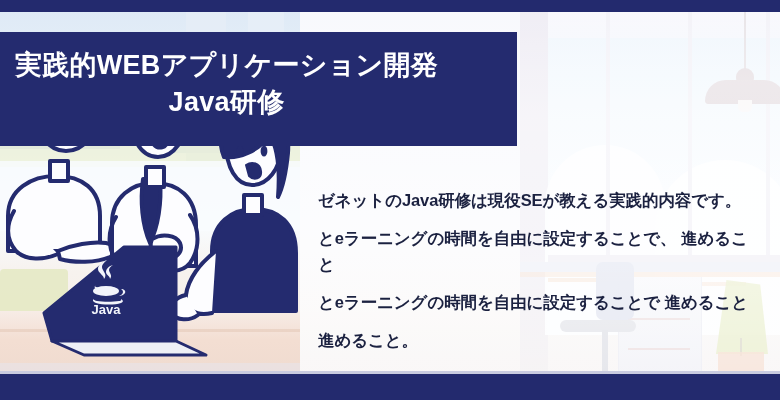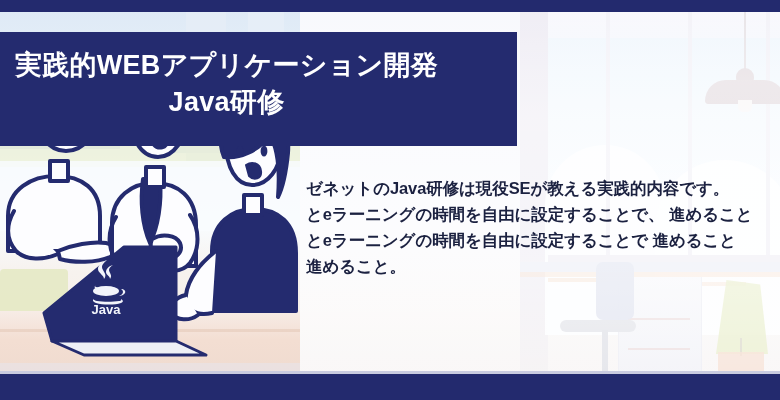--- a/index.html
+++ b/index.html
@@ -276,21 +276,21 @@
   .body-copy {
     position: absolute;
     left: 306px; top: 176px;
     width: 462px;
     color: #1b2140;
     font-size: 16.5px;
     font-weight: 700;
     line-height: 1.57;
     letter-spacing: -.1px;
   }
-  .body-copy p { margin: 0; }
+  .body-copy p { margin: 12px; }
 
   
   .bottom-strip {
     position: absolute;
     left: 0; top: 374px;
     width: 780px; height: 26px;
     background: #232a6e;
   }
   .bottom-hair {
     position: absolute;

